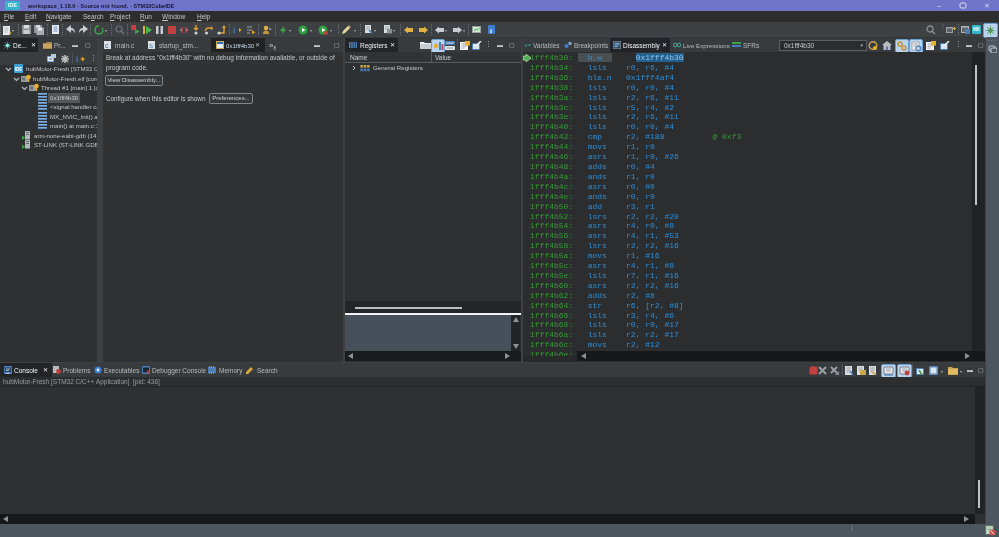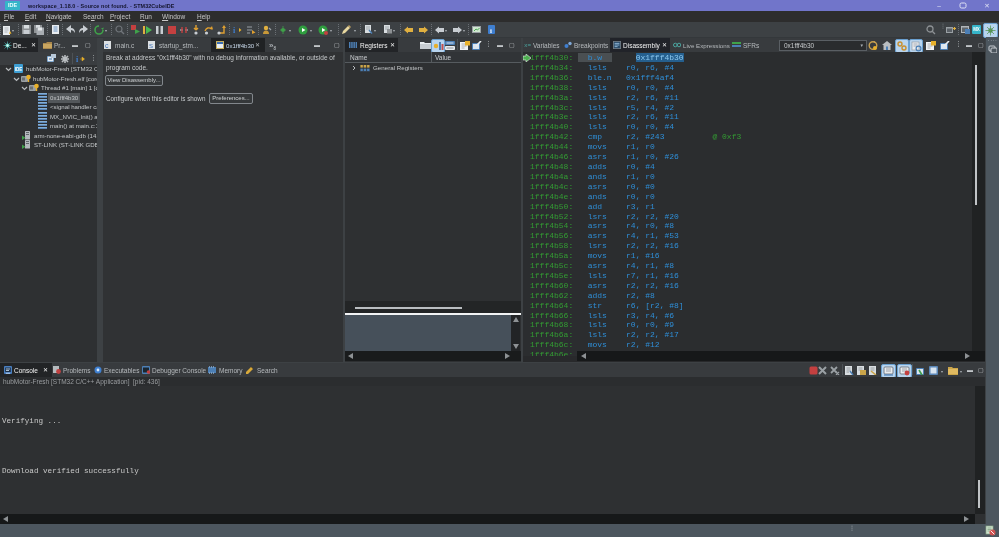--- a/index.html
+++ b/index.html
@@ -754,40 +754,40 @@
   <div class="abs" style="left:0;top:318px;width:462px;height:6px;background:#28292b;"></div>
     <div id="disasmbody">
     <pre id="disasmpre"><span class="ga">1fff4b30:</span> <span class="bi" style="background:#4a4f52;">&nbsp;&nbsp;b.w&nbsp;&nbsp;</span>     <span style="background:#255f8e;color:#8cc8f0;">0x1fff4b30</span>
 <span class="ga">1fff4b34:</span>   <span class="bi">lsls    </span><span class="bi">r0, r6, #4        </span><span class="ga"></span>
 <span class="ga">1fff4b36:</span>   <span class="bi">ble.n   </span><span class="bi">0x1fff4af4        </span><span class="ga"></span>
 <span class="ga">1fff4b38:</span>   <span class="bi">lsls    </span><span class="bi">r0, r0, #4        </span><span class="ga"></span>
 <span class="ga">1fff4b3a:</span>   <span class="bi">lsls    </span><span class="bi">r2, r6, #11       </span><span class="ga"></span>
 <span class="ga">1fff4b3c:</span>   <span class="bi">lsls    </span><span class="bi">r5, r4, #2        </span><span class="ga"></span>
 <span class="ga">1fff4b3e:</span>   <span class="bi">lsls    </span><span class="bi">r2, r6, #11       </span><span class="ga"></span>
 <span class="ga">1fff4b40:</span>   <span class="bi">lsls    </span><span class="bi">r0, r0, #4        </span><span class="ga"></span>
-<span class="ga">1fff4b42:</span>   <span class="bi">cmp     </span><span class="bi">r2, #243          </span><span class="ga">@ 0xf3</span>
+<span class="ga">1fff4b42:</span>   <span class="bi">cmp     </span><span class="bi">r2, #188          </span><span class="ga">@ 0xf3</span>
 <span class="ga">1fff4b44:</span>   <span class="bi">movs    </span><span class="bi">r1, r0            </span><span class="ga"></span>
 <span class="ga">1fff4b46:</span>   <span class="bi">asrs    </span><span class="bi">r1, r0, #26       </span><span class="ga"></span>
 <span class="ga">1fff4b48:</span>   <span class="bi">adds    </span><span class="bi">r0, #4            </span><span class="ga"></span>
 <span class="ga">1fff4b4a:</span>   <span class="bi">ands    </span><span class="bi">r1, r0            </span><span class="ga"></span>
 <span class="ga">1fff4b4c:</span>   <span class="bi">asrs    </span><span class="bi">r0, #0            </span><span class="ga"></span>
 <span class="ga">1fff4b4e:</span>   <span class="bi">ands    </span><span class="bi">r0, r0            </span><span class="ga"></span>
 <span class="ga">1fff4b50:</span>   <span class="bi">add     </span><span class="bi">r3, r1            </span><span class="ga"></span>
 <span class="ga">1fff4b52:</span>   <span class="bi">lsrs    </span><span class="bi">r2, r2, #20       </span><span class="ga"></span>
 <span class="ga">1fff4b54:</span>   <span class="bi">asrs    </span><span class="bi">r4, r0, #8        </span><span class="ga"></span>
 <span class="ga">1fff4b56:</span>   <span class="bi">asrs    </span><span class="bi">r4, r1, #53       </span><span class="ga"></span>
 <span class="ga">1fff4b58:</span>   <span class="bi">lsrs    </span><span class="bi">r2, r2, #16       </span><span class="ga"></span>
 <span class="ga">1fff4b5a:</span>   <span class="bi">movs    </span><span class="bi">r1, #16           </span><span class="ga"></span>
 <span class="ga">1fff4b5c:</span>   <span class="bi">asrs    </span><span class="bi">r4, r1, #8        </span><span class="ga"></span>
 <span class="ga">1fff4b5e:</span>   <span class="bi">lsls    </span><span class="bi">r7, r1, #16       </span><span class="ga"></span>
 <span class="ga">1fff4b60:</span>   <span class="bi">asrs    </span><span class="bi">r2, r2, #16       </span><span class="ga"></span>
 <span class="ga">1fff4b62:</span>   <span class="bi">adds    </span><span class="bi">r2, #8            </span><span class="ga"></span>
 <span class="ga">1fff4b64:</span>   <span class="bi">str     </span><span class="bi">r6, [r2, #8]      </span><span class="ga"></span>
 <span class="ga">1fff4b66:</span>   <span class="bi">lsls    </span><span class="bi">r3, r4, #6        </span><span class="ga"></span>
-<span class="ga">1fff4b68:</span>   <span class="bi">lsls    </span><span class="bi">r0, r0, #9       </span><span class="ga"></span>
+<span class="ga">1fff4b68:</span>   <span class="bi">lsls    </span><span class="bi">r0, r0, #17       </span><span class="ga"></span>
 <span class="ga">1fff4b6a:</span>   <span class="bi">lsls    </span><span class="bi">r2, r2, #17       </span><span class="ga"></span>
 <span class="ga">1fff4b6c:</span>   <span class="bi">movs    </span><span class="bi">r2, #12           </span><span class="ga"></span>
 <span class="ga">1fff4b6e:</span>   <span class="bi">movs    </span><span class="bi">r2, #12           </span><span class="ga"></span>
 </pre>
   </div>
   <div class="sb" style="left:449px;top:14px;width:13px;height:299px;background:#202223;"></div>
   <div class="abs" style="left:452px;top:27px;width:2px;height:140px;background:#c0c3c6;"></div>
   <div class="sb" style="left:54px;top:313px;width:408px;height:10px;background:#161819;">
     <span class="abs" style="left:4px;top:2px;">
         <svg width="5" height="6">
@@ -941,24 +941,20 @@
           <path d="M0 3h10v5H0z" fill="#e0ba60"></path>
         </svg>
       </span>
       <span class="abs" style="left:960px;top:6px;font-size:4px;color:#aab0b5;">▾</span>
       <span class="minmax" style="left:967px;">▬</span>
       <span class="minmax" style="left:978px;">▢</span>
     </div>
   <div id="constatus">
       <span style="position:absolute;left:3px;">hubMotor-Fresh [STM32 C/C++ Application]&nbsp; [pid: 436]</span>
     </div>
-  <div id="conbody">
-    <div class="abs" style="left:2px;top:31px;">Verifying ...</div>
-    <div class="abs" style="left:2px;top:81px;">Download verified successfully</div>
-  </div>
   <div class="sb" style="left:0px;top:151px;width:975px;height:10px;background:#161819;">
     <span class="abs" style="left:3px;top:2px;">
         <svg width="5" height="6">
           <path d="M5 0L0 3l5 3z" fill="#8d9194"></path>
         </svg>
       </span>
       <span class="abs" style="left:964px;top:2px;">
         <svg width="5" height="6">
           <path d="M0 0l5 3-5 3z" fill="#8d9194"></path>
         </svg>

